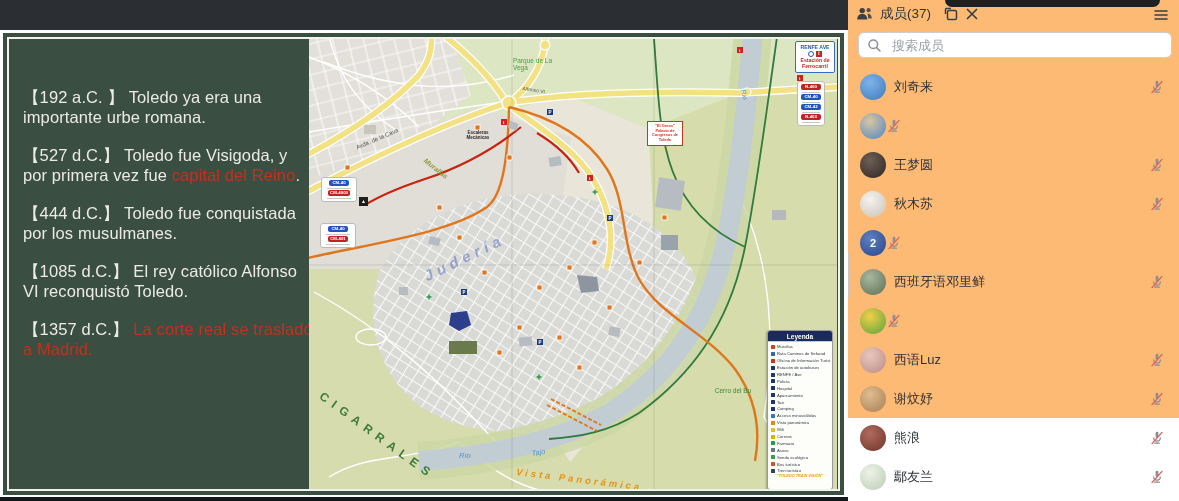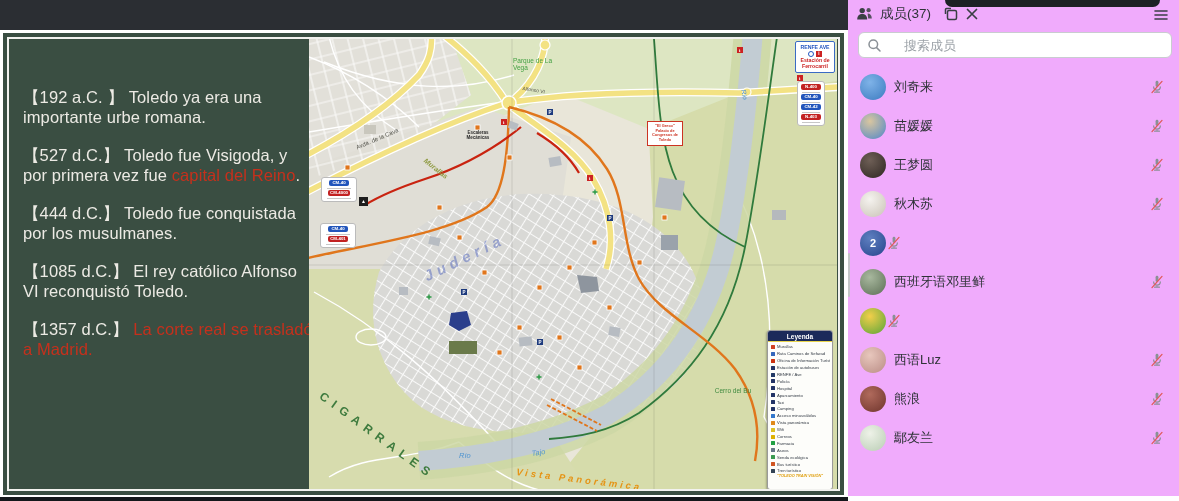--- a/index.html
+++ b/index.html
@@ -71,34 +71,34 @@
     border:1px solid #9a9a9a; border-radius:3px; overflow:hidden; box-shadow:-1px 1px 2px rgba(0,0,0,.25); }
   .legend-title { background:#1b2a5a; color:#fff; font-size:6.5px; font-weight:bold; text-align:center;
     padding:1.5px 0; border-bottom:1.5px solid #e8d44d; }
   .legend-items { padding:1.5px 2px 0 3px; }
   .legend-row { display:flex; align-items:center; gap:2px; height:6.9px; }
   .legend-swatch { width:4px; height:4px; flex:0 0 4px; border-radius:.5px; }
   .legend-label { font-size:4.2px; color:#333a44; white-space:nowrap; overflow:hidden; }
   .legend-footer { font-size:3.8px; font-style:italic; font-weight:bold; color:#e0a010; text-align:center; }
 
   
-  .panel { position:absolute; left:848px; top:0; width:331px; height:496px; background:#f0abfc; }
+  .panel { position:absolute; left:848px; top:0; width:331px; height:418px; background:#fdba74; }
   .panel-pill { position:absolute; left:97px; top:0; width:215px; height:7px; background:#1d2124;
     border-radius:0 0 8px 8px; }
   .panel-scrollbar { position:absolute; left:0px; top:253px; width:2px; height:44px; background:#c4c6c8;
     border-radius:1px; }
   .panel-header { position:absolute; left:8px; top:4px; height:20px; display:flex; align-items:center; gap:6px; }
   .panel-title { font-size:13.5px; color:#2f3338; }
   .hdr-btn { position:absolute; top:6px; width:16px; height:16px; cursor:pointer; }
   .btn-popout { left:95px; }
   .btn-close { left:116px; }
   .btn-menu { left:305px; top:7px; }
 
   .search-wrap { position:absolute; left:10px; top:32px; width:314px; height:26px;
-    border:1px solid #c9ccd0; border-radius:6px; display:flex; align-items:center; padding:0 8px; gap:22px; background:#fff; }
+    border:1px solid #c9ccd0; border-radius:6px; display:flex; align-items:center; padding:0 8px; gap:10px; background:#fff; }
   .search-wrap input { border:none; outline:none; flex:1; font-size:13px; color:#333;
     font-family:"Liberation Sans", sans-serif; background:transparent; }
   .search-wrap input::placeholder { color:#9aa0a6; }
 
   .member-list { position:absolute; left:0; top:67px; width:331px; height:434px; overflow:hidden; }
   .member-row { display:flex; align-items:center; height:39px; padding:0 14px 0 12px; }
   .avatar { width:26px; height:26px; border-radius:50%; flex:0 0 26px;
     background:radial-gradient(circle at 38% 32%, var(--c1,#ccc), var(--c2,#888));
     display:flex; align-items:center; justify-content:center;
     color:#fff; font-size:11px; font-weight:bold; }
@@ -483,21 +483,20 @@
             <line x1="8" y1="11.3" x2="8" y2="12.8" stroke="#8a9096" stroke-width="1.2"></line>
             <line x1="5.6" y1="13.2" x2="10.4" y2="13.2" stroke="#8a9096" stroke-width="1.2" stroke-linecap="round"></line>
             <line x1="3" y1="13.6" x2="13" y2="2.4" stroke="#e15b5b" stroke-width="1.3" stroke-linecap="round"></line>
           </svg>
         </div>
 
         <div class="member-row">
           <div class="avatar" style="--c1: #d9c6a0; --c2: #4f86c8;">
             <span></span>
           </div>
-          <span class="member-name">苗媛媛</span>
           <svg class="mic" width="16" height="16" viewBox="0 0 16 16">
             <rect x="6.6" y="1.8" width="2.8" height="6.2" rx="1.4" fill="#8a9096"></rect>
             <path d="M4.6,7.4 a3.4,3.6 0 0 0 6.8,0" fill="none" stroke="#8a9096" stroke-width="1.2"></path>
             <line x1="8" y1="11.3" x2="8" y2="12.8" stroke="#8a9096" stroke-width="1.2"></line>
             <line x1="5.6" y1="13.2" x2="10.4" y2="13.2" stroke="#8a9096" stroke-width="1.2" stroke-linecap="round"></line>
             <line x1="3" y1="13.6" x2="13" y2="2.4" stroke="#e15b5b" stroke-width="1.3" stroke-linecap="round"></line>
           </svg>
         </div>
 
         <div class="member-row">
@@ -575,20 +574,33 @@
           <span class="member-name">西语Luz</span>
           <svg class="mic" width="16" height="16" viewBox="0 0 16 16">
             <rect x="6.6" y="1.8" width="2.8" height="6.2" rx="1.4" fill="#8a9096"></rect>
             <path d="M4.6,7.4 a3.4,3.6 0 0 0 6.8,0" fill="none" stroke="#8a9096" stroke-width="1.2"></path>
             <line x1="8" y1="11.3" x2="8" y2="12.8" stroke="#8a9096" stroke-width="1.2"></line>
             <line x1="5.6" y1="13.2" x2="10.4" y2="13.2" stroke="#8a9096" stroke-width="1.2" stroke-linecap="round"></line>
             <line x1="3" y1="13.6" x2="13" y2="2.4" stroke="#e15b5b" stroke-width="1.3" stroke-linecap="round"></line>
           </svg>
         </div>
 
+        <div class="member-row">
+          <div class="avatar" style="--c1: #e0bd92; --c2: #a77f52;">
+            <span></span>
+          </div>
+          <span class="member-name">谢炆妤</span>
+          <svg class="mic" width="16" height="16" viewBox="0 0 16 16">
+            <rect x="6.6" y="1.8" width="2.8" height="6.2" rx="1.4" fill="#8a9096"></rect>
+            <path d="M4.6,7.4 a3.4,3.6 0 0 0 6.8,0" fill="none" stroke="#8a9096" stroke-width="1.2"></path>
+            <line x1="8" y1="11.3" x2="8" y2="12.8" stroke="#8a9096" stroke-width="1.2"></line>
+            <line x1="5.6" y1="13.2" x2="10.4" y2="13.2" stroke="#8a9096" stroke-width="1.2" stroke-linecap="round"></line>
+            <line x1="3" y1="13.6" x2="13" y2="2.4" stroke="#e15b5b" stroke-width="1.3" stroke-linecap="round"></line>
+          </svg>
+        </div>
 
         <div class="member-row">
           <div class="avatar" style="--c1: #b06a5c; --c2: #6e342c;">
             <span></span>
           </div>
           <span class="member-name">熊浪</span>
           <svg class="mic" width="16" height="16" viewBox="0 0 16 16">
             <rect x="6.6" y="1.8" width="2.8" height="6.2" rx="1.4" fill="#8a9096"></rect>
             <path d="M4.6,7.4 a3.4,3.6 0 0 0 6.8,0" fill="none" stroke="#8a9096" stroke-width="1.2"></path>
             <line x1="8" y1="11.3" x2="8" y2="12.8" stroke="#8a9096" stroke-width="1.2"></line>

